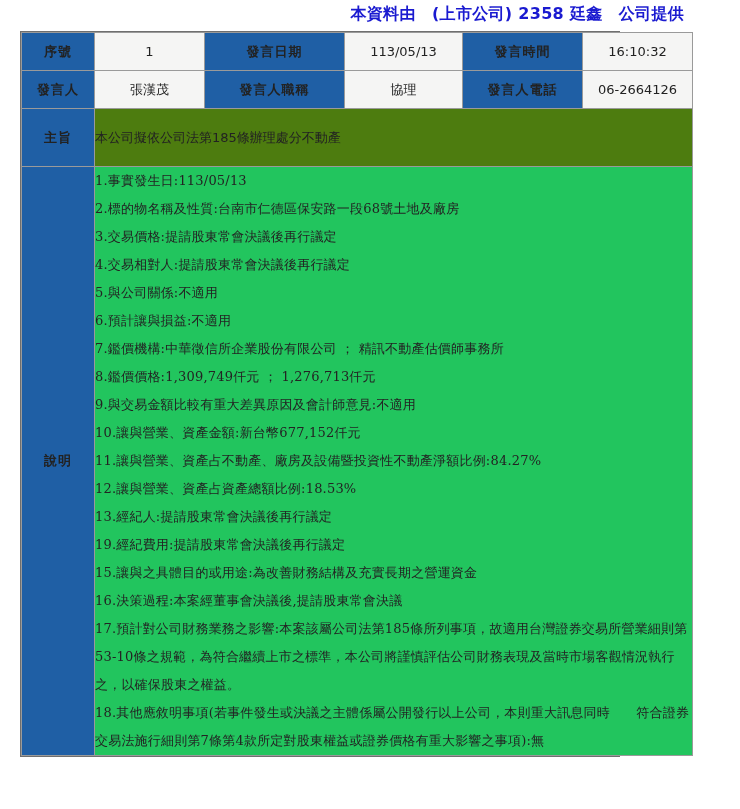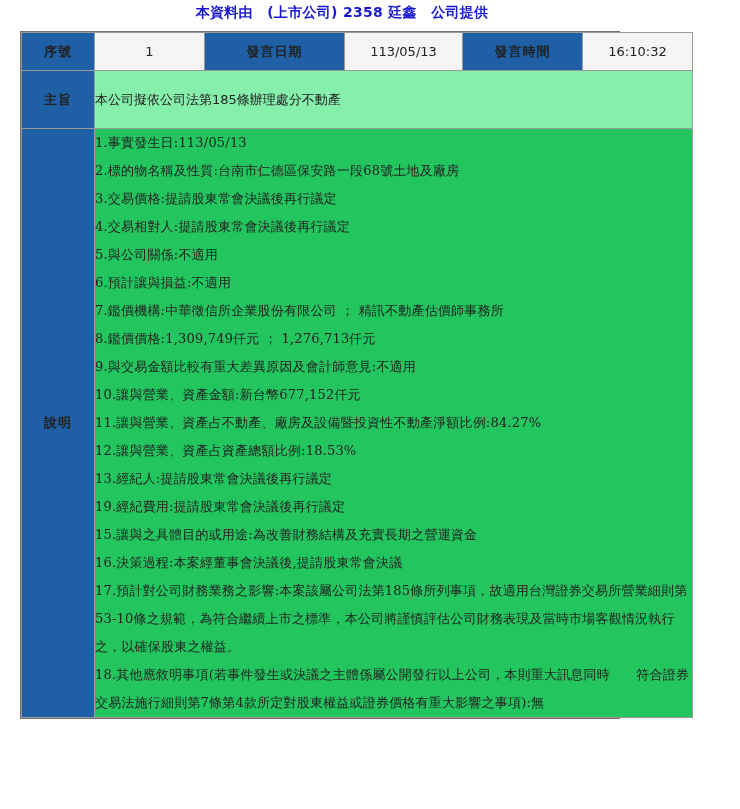--- a/index.html
+++ b/index.html
@@ -16,22 +16,22 @@
   .page {
     position: relative;
     width: 740px;
     height: 809px;
   }
   .doc-title {
     position: absolute;
     left: 0;
     top: 4px;
     width: 684px;
-    text-align: center;
-    font-size: 14px;
+    text-align: right;
+    font-size: 16px;
     font-weight: bold;
     color: #1a1ad0;
     letter-spacing: 0.3px;
     white-space: pre;
   }
   .tbl-wrap {
     position: absolute;
     left: 20px;
     top: 31px;
     width: 600px;
@@ -72,21 +72,21 @@
     font-size: 12.5px;
     color: #333;
     height: 37px;
     text-align: center;
   }
   td.val.ctr {
     text-align: center;
     padding-left: 0;
   }
   td.subject-val {
-    background: #86efac;
+    background: #4d7c0f;
     padding-left: 9px;
     height: 57px;
     font-size: 13px;
     color: #2b2b2b;
   }
   td.lbl.subject {
     height: 57px;
   }
   
   td.desc-lbl {
@@ -142,20 +142,28 @@
       <tbody>
         <tr>
           <td class="lbl">序號</td>
           <td class="val ctr">1</td>
           <td class="lbl">發言日期</td>
           <td class="val">113/05/13</td>
           <td class="lbl">發言時間</td>
           <td class="val">16:10:32</td>
         </tr>
         <tr>
+          <td class="lbl">發言人</td>
+          <td class="val">張漢茂</td>
+          <td class="lbl">發言人職稱</td>
+          <td class="val">協理</td>
+          <td class="lbl">發言人電話</td>
+          <td class="val">06-2664126</td>
+        </tr>
+        <tr>
           <td class="lbl subject">主旨</td>
           <td class="subject-val" colspan="5">本公司擬依公司法第185條辦理處分不動產</td>
         </tr>
         <tr>
           <td class="desc-lbl">說明</td>
           <td class="desc-body" colspan="5">
             <div class="desc-list" id="desc-list">
                 <div class="desc-item">1.事實發生日:113/05/13</div>
                 <div class="desc-item">2.標的物名稱及性質:台南市仁德區保安路一段68號土地及廠房</div>
                 <div class="desc-item">3.交易價格:提請股東常會決議後再行議定</div>

